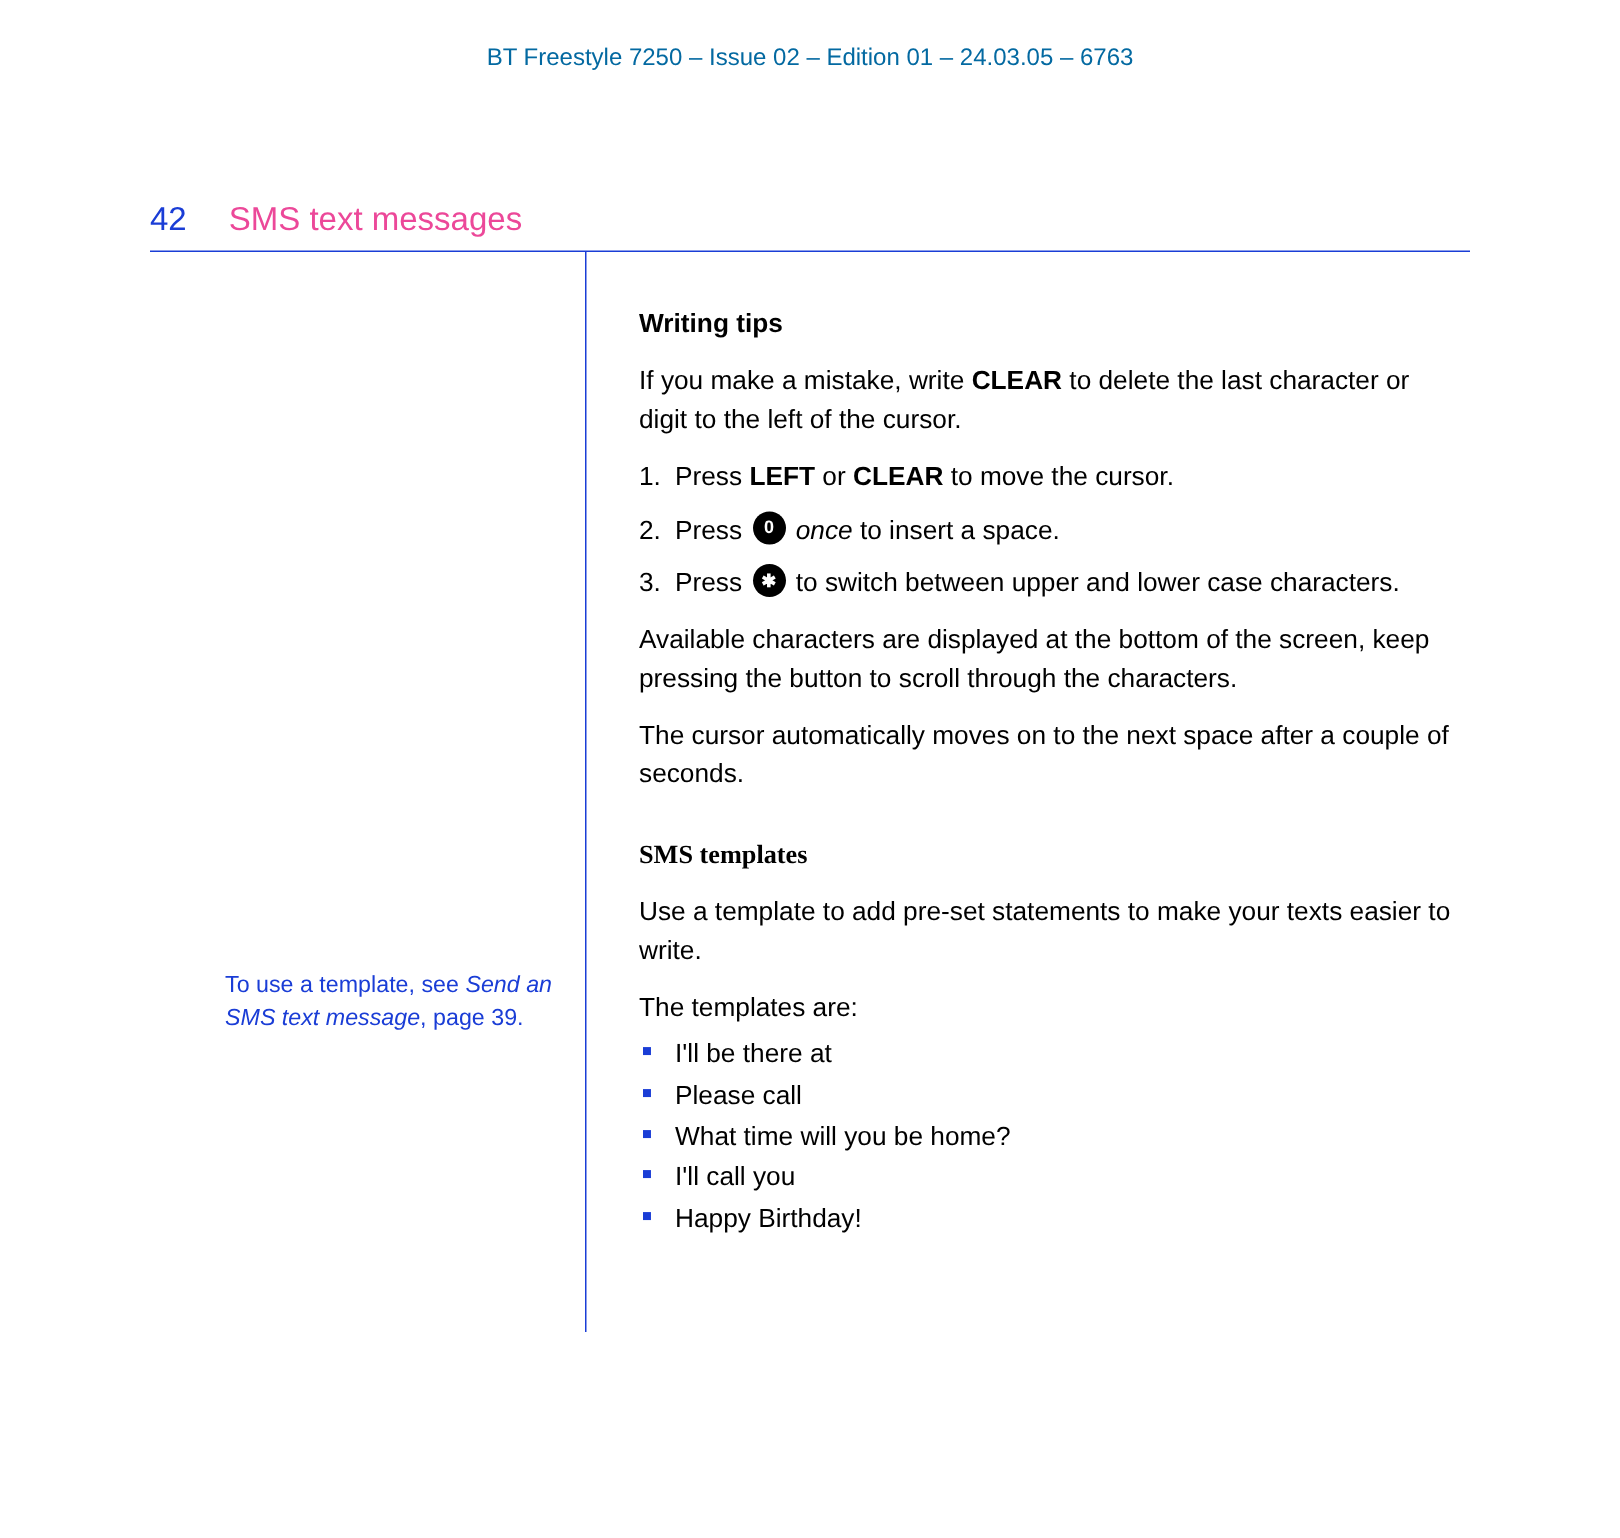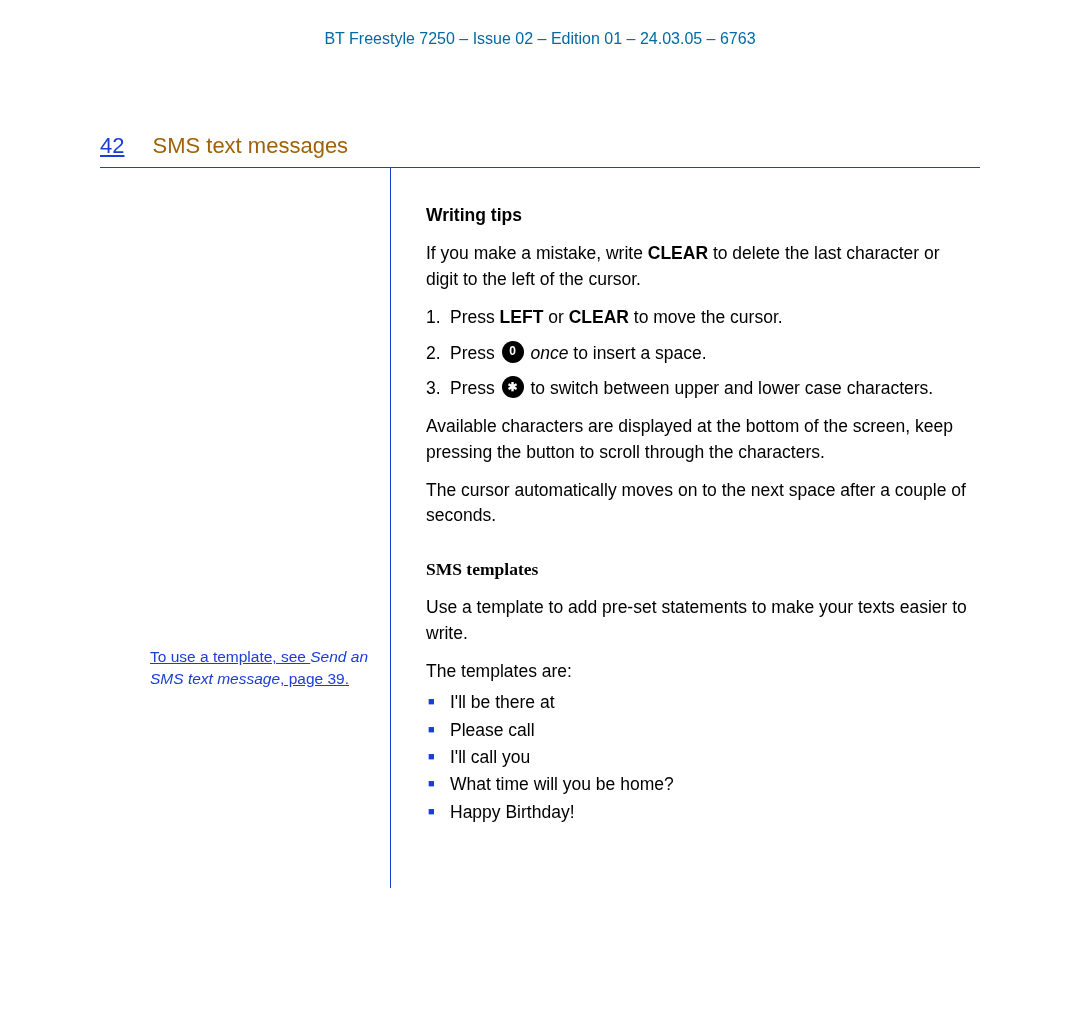--- a/index.html
+++ b/index.html
@@ -26,24 +26,23 @@
     }
     .page-header {
       display: flex;
       align-items: baseline;
       gap: 28px;
       margin-bottom: 8px;
     }
     .page-number {
       color: #1a3dd6;
       font-size: 22px;
-      text-decoration: underline;
     }
     .page-title {
-      color: #a16207;
+      color: #ec4899;
       font-size: 22px;
     }
     .header-rule {
       border: none;
       border-top: 1px solid #1a3dd6;
       margin-bottom: 0;
     }
     .content-wrapper {
       display: flex;
       min-height: 720px;
@@ -136,21 +135,20 @@
     }
     .sidebar-note {
       color: #1a3dd6;
       font-size: 15.5px;
       font-style: italic;
       line-height: 1.4;
       margin-top: 478px;
     }
     .sidebar-note .note-plain {
       font-style: normal;
-      text-decoration: underline;
     }
   </style>
 </head>
 <body>
 
 <div class="page">
 
   <div class="header-line">BT Freestyle 7250 – Issue 02 – Edition 01 – 24.03.05 – 6763</div>
 
   <div class="page-header">
@@ -194,21 +192,21 @@
 
       <p class="section-heading" style="margin-top:28px;font-family:Liberation Serif, serif;">SMS templates</p>
 
       <p>Use a template to add pre-set statements to make your texts easier to write.</p>
 
       <p style="margin-bottom:6px;">The templates are:</p>
 
       <ul class="bulleted">
         <li>I'll be there at</li>
         <li>Please call</li>
+        <li>What time will you be home?</li>
         <li>I'll call you</li>
-        <li>What time will you be home?</li>
         <li>Happy Birthday!</li>
       </ul>
 
     </div>
   </div>
 
 </div>
 
 </body></html>

